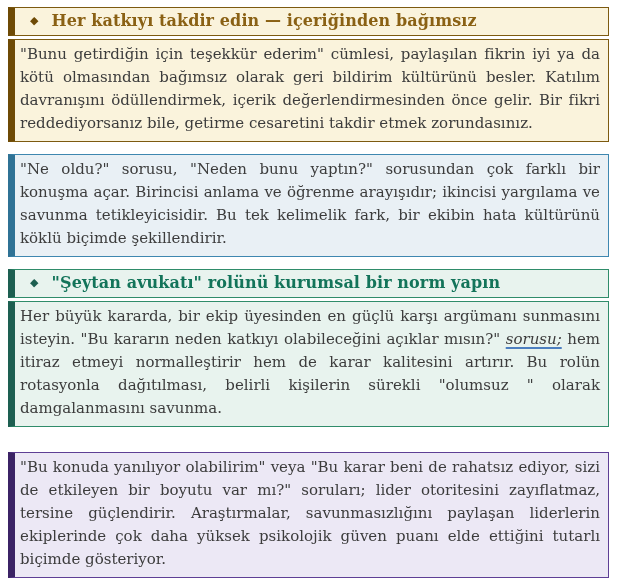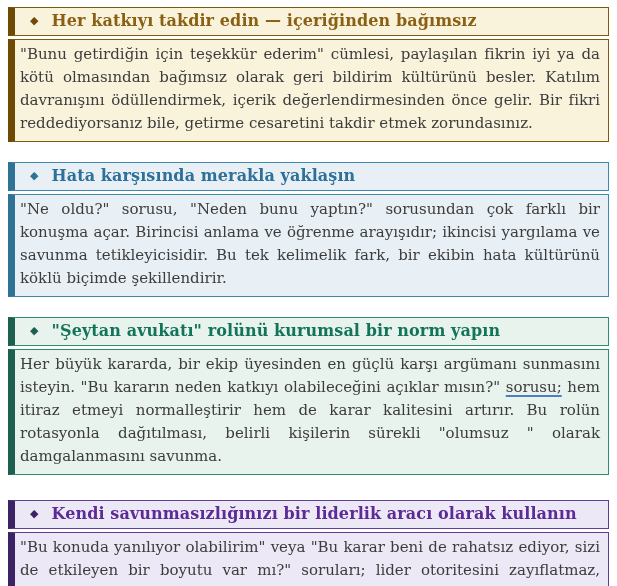--- a/index.html
+++ b/index.html
@@ -9,21 +9,21 @@
     background: #ffffff;
   }
   body {
     width: 617px;
     height: 586px;
     overflow: hidden;
     padding: 7px 8px 0 8px;
     font-family: "DejaVu Serif", "Liberation Serif", serif;
   }
   .card {
-    margin-bottom: 20px;
+    margin-bottom: 12px;
   }
   .card.gap-lg {
     margin-bottom: 25px;
   }
   .card-header {
     background: var(--bg);
     border: 1.5px solid var(--border);
     border-left: 7px solid var(--bar);
     padding: 3px 10px 4px 15px;
     font-weight: bold;
@@ -48,44 +48,39 @@
     font-size: 15px;
     line-height: 23px;
     color: #3c3c3c;
     text-align: justify;
   }
   .marked {
     text-decoration: underline;
     text-decoration-color: var(--underline, #4d7fc0);
     text-decoration-thickness: 1.5px;
     text-underline-offset: 3px;
+    font-style: italic;
   }
 </style>
 </head>
 <body style="background: rgb(255, 255, 255);">
 
 <section class="card" style="--bar: #6e4a05; --border: #7d5a10; --title: #8a6114; --bg: #faf3dc;">
   <div class="card-header">
     <span class="bullet">◆</span><span class="title">Her katkıyı takdir edin — içeriğinden bağımsız</span>
   </div>
   <div class="card-body"><span>"Bunu getirdiğin için teşekkür ederim" cümlesi, paylaşılan fikrin iyi ya da kötü olmasından bağımsız olarak geri bildirim kültürünü besler. Katılım davranışını ödüllendirmek, içerik değerlendirmesinden önce gelir. Bir fikri reddediyorsanız bile, getirme cesaretini takdir etmek zorundasınız.</span><span class="marked"></span><span></span></div>
 </section>
 
 <section class="card" style="--bar: #2f7295; --border: #3e87b0; --title: #2d7099; --bg: #e9f0f5;">
-  <div class="card-header">
-    <span class="bullet">◆</span><span class="title">Hata karşısında merakla yaklaşın</span>
-  </div>
   <div class="card-body"><span>"Ne oldu?" sorusu, "Neden bunu yaptın?" sorusundan çok farklı bir konuşma açar. Birincisi anlama ve öğrenme arayışıdır; ikincisi yargılama ve savunma tetikleyicisidir. Bu tek kelimelik fark, bir ekibin hata kültürünü köklü biçimde şekillendirir.</span><span class="marked"></span><span></span></div>
 </section>
 
 <section class="card gap-lg" style="--bar: #1d5f51; --border: #2f8c6a; --title: #13745a; --bg: #e8f3ee;">
   <div class="card-header">
     <span class="bullet">◆</span><span class="title">"Şeytan avukatı" rolünü kurumsal bir norm yapın</span>
   </div>
   <div class="card-body"><span>Her büyük kararda, bir ekip üyesinden en güçlü karşı argümanı sunmasını isteyin. "Bu kararın neden katkıyı olabileceğini açıklar mısın?" </span><span class="marked">sorusu;</span><span> hem itiraz etmeyi normalleştirir hem de karar kalitesini artırır. Bu rolün rotasyonla dağıtılması, belirli kişilerin sürekli "olumsuz " olarak damgalanmasını savunma.</span></div>
 </section>
 
 <section class="card" style="--bar: #3b2365; --border: #5e3f95; --title: #5c2b96; --bg: #ece8f5;">
-  <div class="card-header">
-    <span class="bullet">◆</span><span class="title">Kendi savunmasızlığınızı bir liderlik aracı olarak kullanın</span>
-  </div>
   <div class="card-body"><span>"Bu konuda yanılıyor olabilirim" veya "Bu karar beni de rahatsız ediyor, sizi de etkileyen bir boyutu var mı?" soruları; lider otoritesini zayıflatmaz, tersine güçlendirir. Araştırmalar, savunmasızlığını paylaşan liderlerin ekiplerinde çok daha yüksek psikolojik güven puanı elde ettiğini tutarlı biçimde gösteriyor.</span><span class="marked"></span><span></span></div>
 </section>
 
 </body></html>

